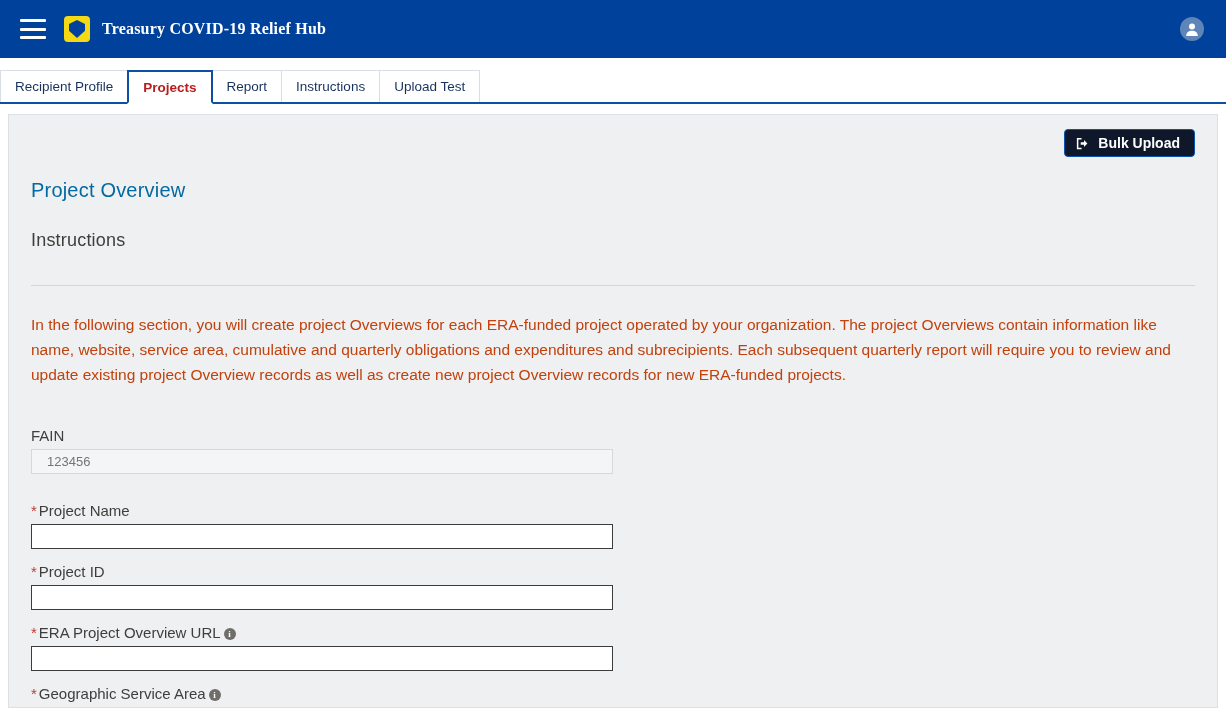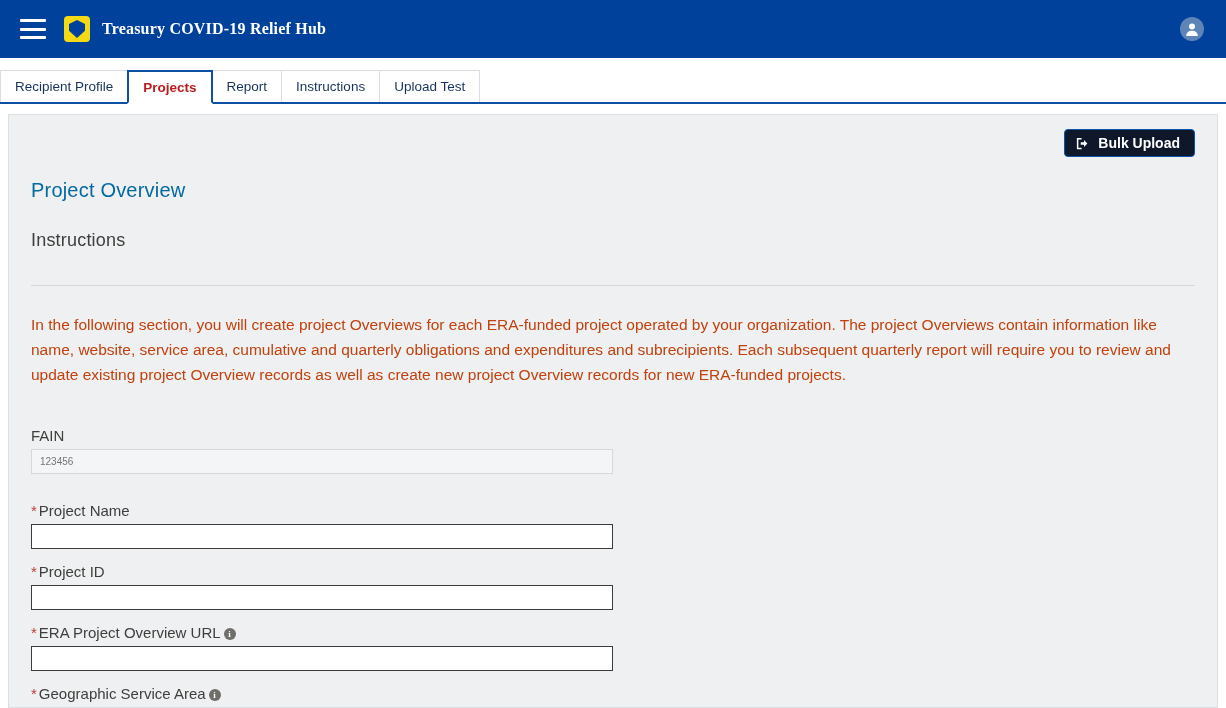--- a/index.html
+++ b/index.html
@@ -203,22 +203,22 @@
     vertical-align: 1px;
     font-family: "Liberation Serif", serif;
     cursor: pointer;
   }
   .text-input {
     display: block;
     width: 582px;
     height: 25px;
     border: 1px solid #3c3c3c;
     background: #ffffff;
-    font-size: 10px;
-    padding: 0 8px;
+    font-size: 13px;
+    padding: 0 15px;
     color: #111;
     font-family: "Liberation Sans", sans-serif;
     outline: none;
   }
   .text-input.readonly {
     border: 1px solid #d8d8d8;
     background: #f4f5f6;
     color: #8a8a8a;
     width: 582px;
   }

